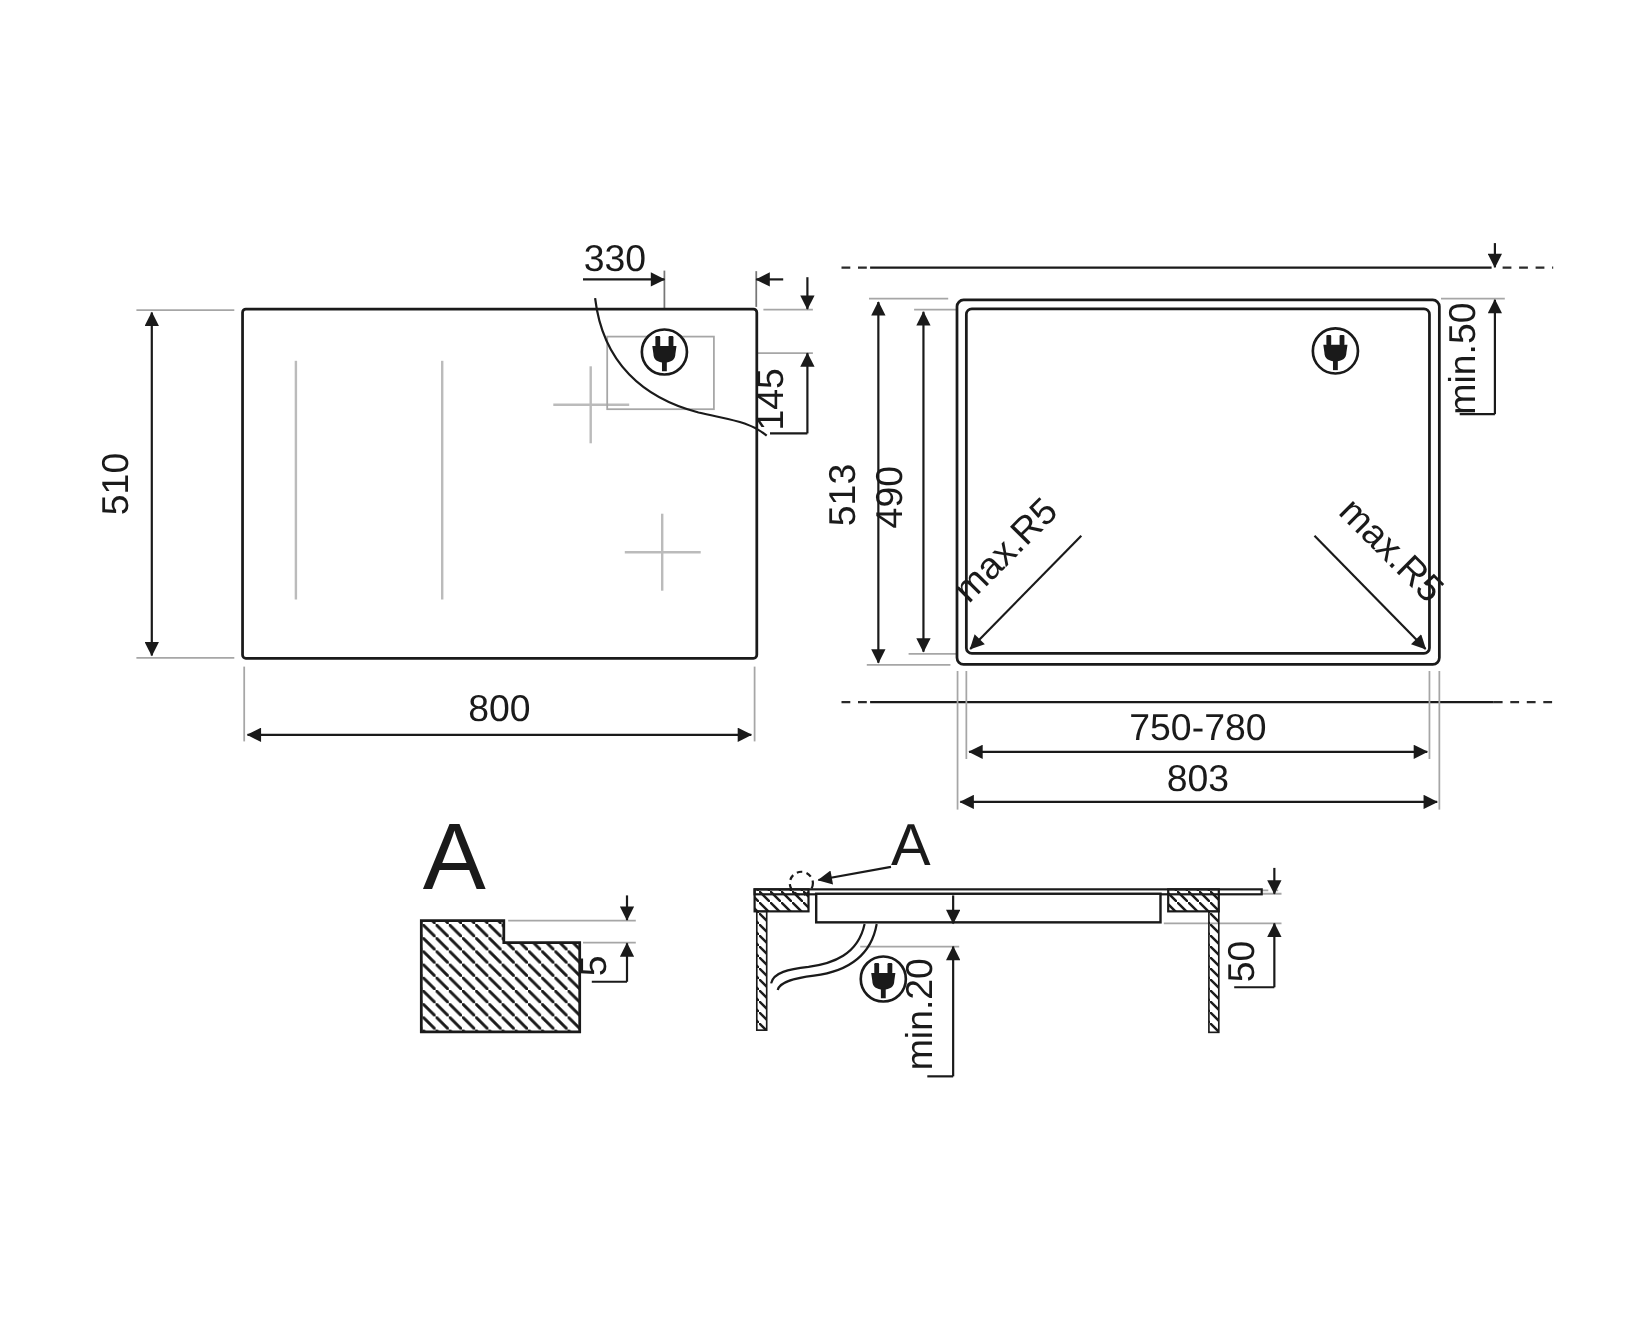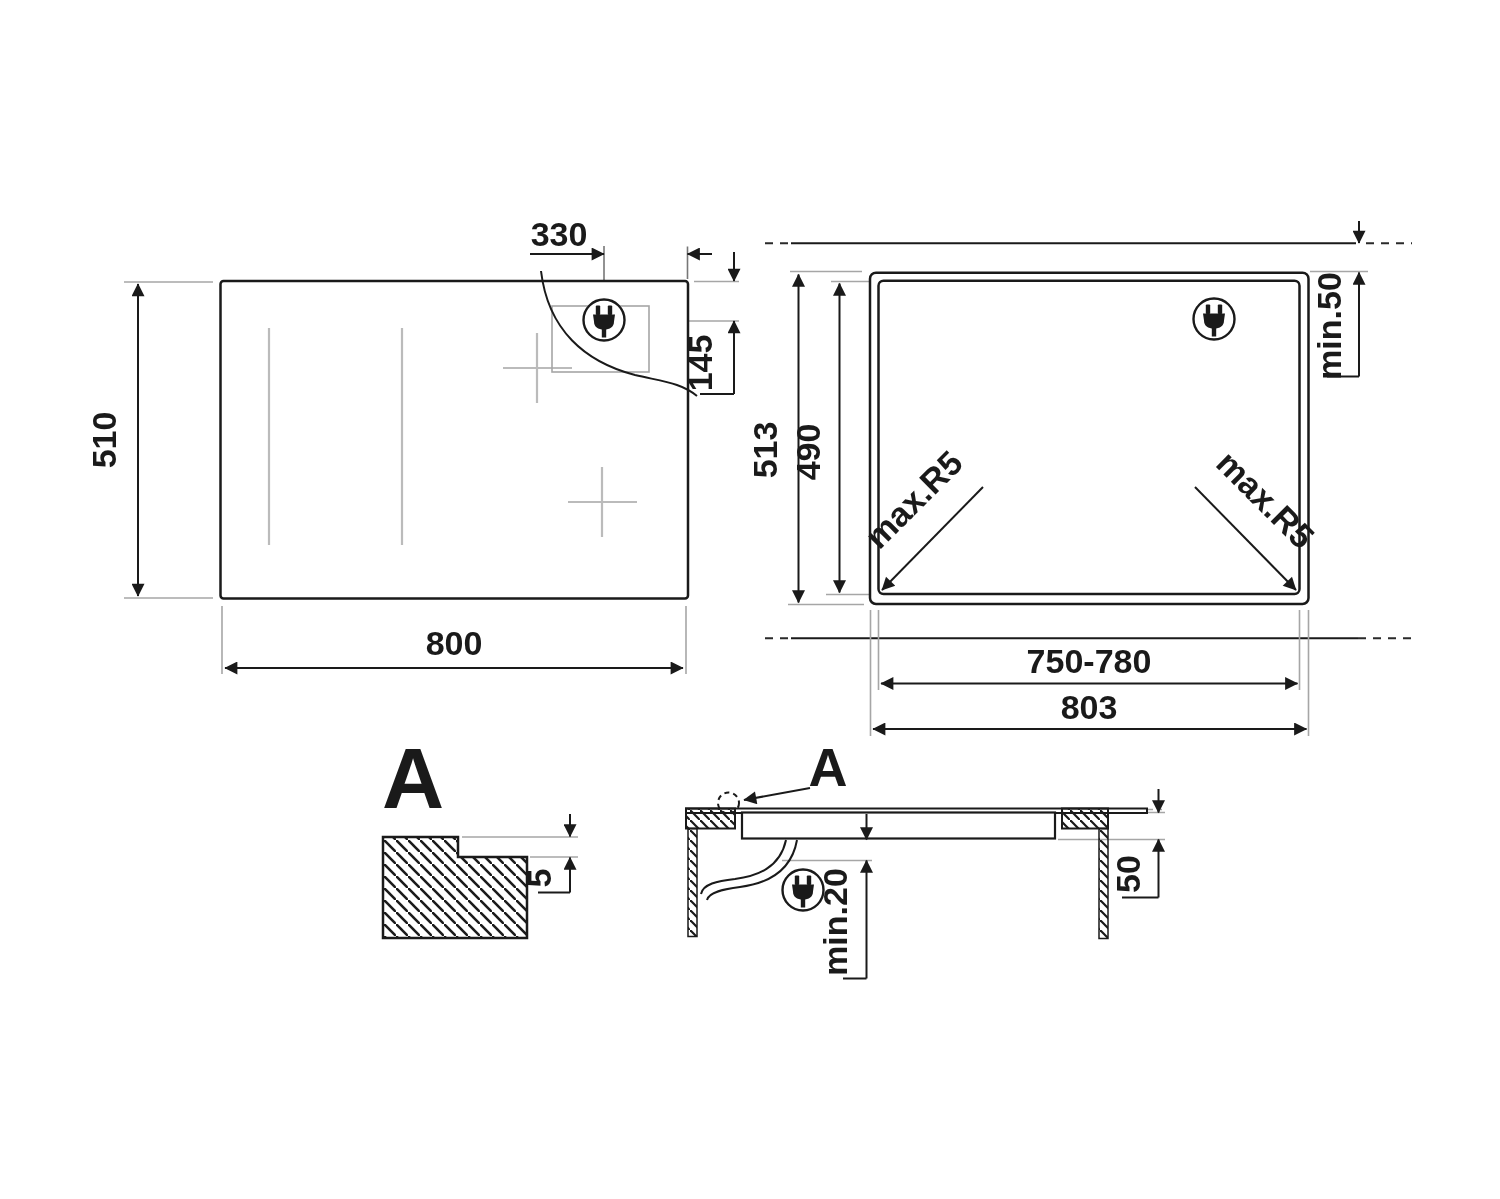--- a/index.html
+++ b/index.html
@@ -1,17 +1,17 @@
 <!DOCTYPE html>
 <html><head>
 <meta charset="utf-8">
 <style>
   html,body{margin:0;padding:0;background:#fff;}
   .canvas{position:relative;width:1500px;height:1199px;background:#fff;overflow:hidden;
-          font-family:"Liberation Sans", sans-serif;font-weight:bold;}
+          font-family:"Liberation Sans", sans-serif;}
   svg{display:block;}
   text{fill:#1a1a1a;font-family:"Liberation Sans", sans-serif;}
   .dimtxt{font-size:34px;}
   .bigA{font-size:86px;}
   .medA{font-size:54px;}
   .outline{stroke:#1a1a1a;stroke-width:2.5;fill:#fff;}
   .thin{stroke:#1a1a1a;stroke-width:2;fill:none;}
   .dim{stroke:#1a1a1a;stroke-width:2;fill:none;}
   .ext{stroke:#a6a6a6;stroke-width:1.6;fill:none;}
   .ext2{stroke:#777;stroke-width:1.6;fill:none;}

